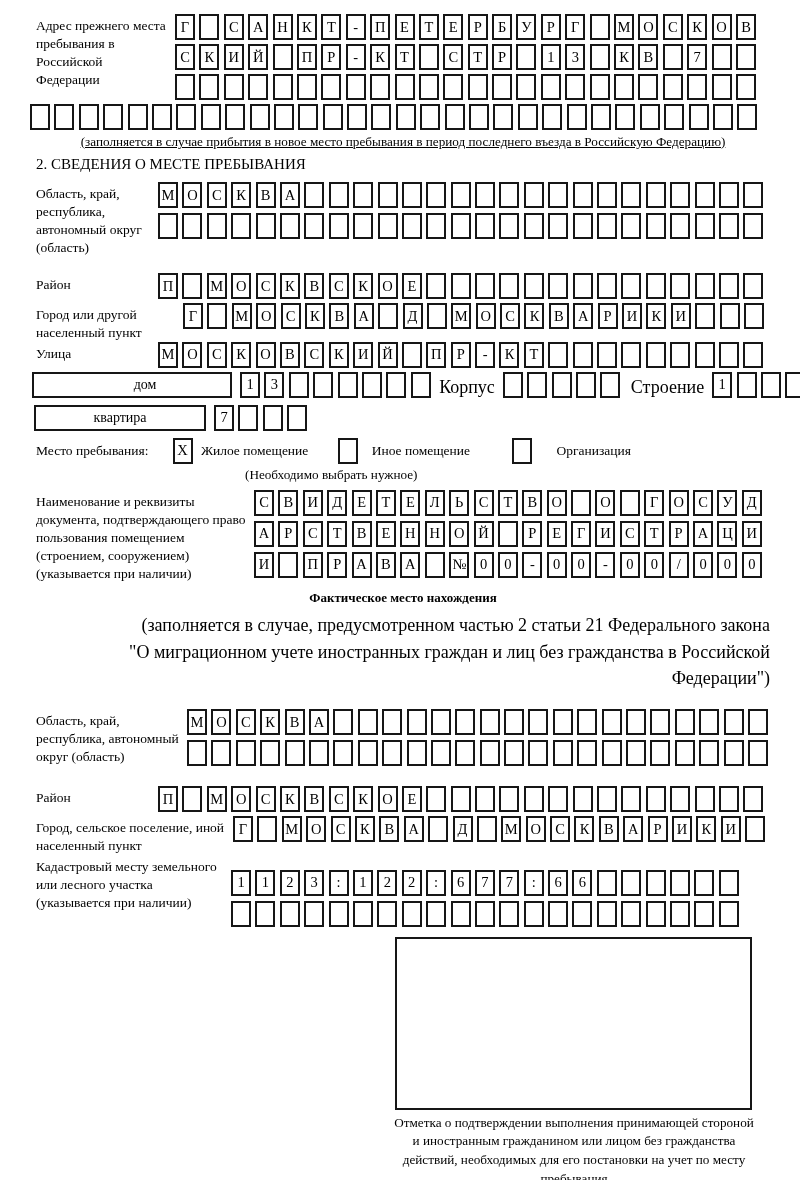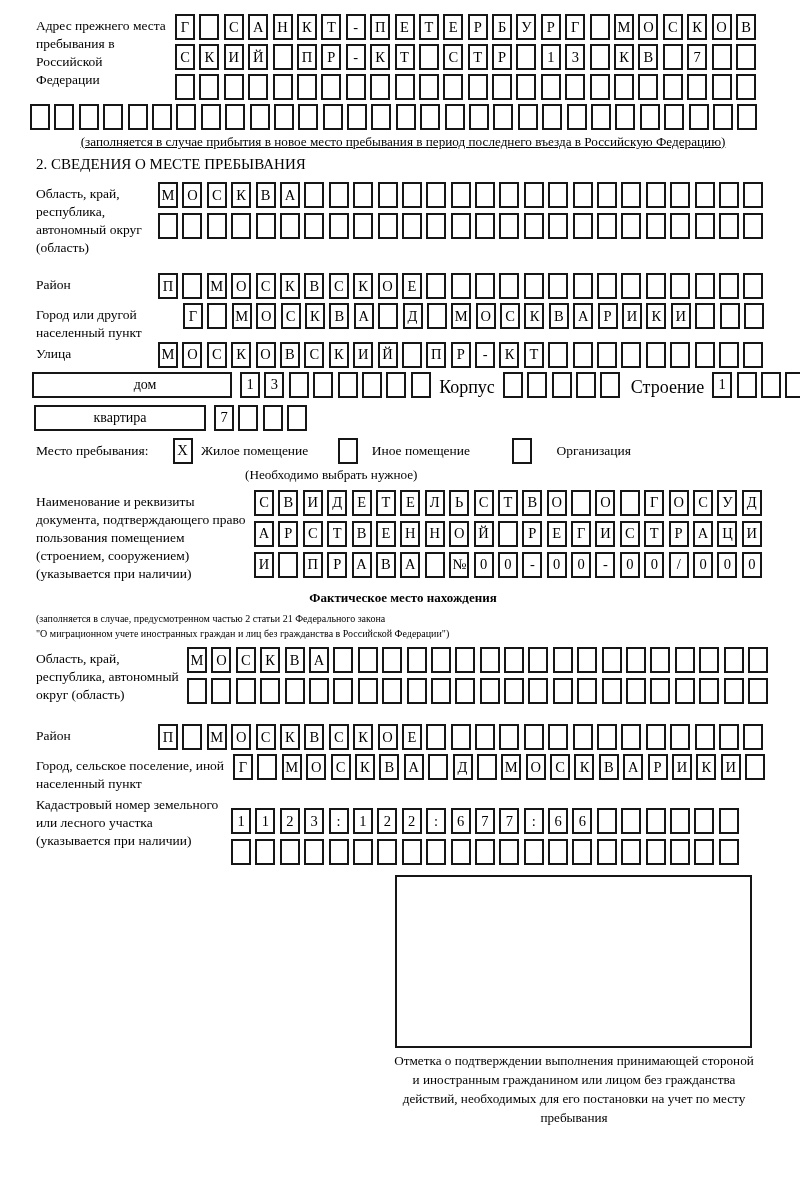--- a/index.html
+++ b/index.html
@@ -40,21 +40,21 @@
   .wb-kv { width:172px; margin-left:-2px; }
   .inline-lbl { font-size:18px; padding-top:5px; }
   .domrow, .kvrow { display:flex; align-items:flex-start; margin-bottom:3px; }
 
   .mestorow { display:flex; align-items:flex-start; font-size:13.5px; margin-top:2px; }
   .mestorow .mlbl { padding-top:5px; }
   .mestorow .optlbl { padding-top:5px; }
   .cb { margin-left:0; }
 
   .facthead { font-weight:bold; font-size:13px; text-align:center; margin:8px 0 6px 0; }
-  .factnote { font-size:10px; text-align:left; line-height:1.45; margin-bottom:6px; }
+  .factnote { font-size:18px; text-align:right; line-height:1.45; margin-bottom:18px; }
 
   .kad-rows { margin-top:15px; }
 
   .bigbox {
     width:357px; height:173px; border:2px solid #161616;
     margin-left:359px; margin-top:6px;
   }
   .stampcap {
     width:364px; margin-left:356px; margin-top:4px;
     font-size:13.2px; text-align:center; line-height:1.42;
@@ -584,21 +584,21 @@
         <span class="cell">А</span>
         <span class="cell">Р</span>
         <span class="cell">И</span>
         <span class="cell">К</span>
         <span class="cell">И</span>
         <span class="cell"></span>
       </div>
   </div>
 
   <div class="frow">
-    <div class="lbl w195">Кадастровый номер земельного или лесного участка (указывается при наличии)</div>
+    <div class="lbl w195">Кадастровый месту земельного или лесного участка (указывается при наличии)</div>
     <div class="rows kad-rows">
       <div class="crow gap">
           <span class="cell">1</span>
           <span class="cell">1</span>
           <span class="cell">2</span>
           <span class="cell">3</span>
           <span class="cell">:</span>
           <span class="cell">1</span>
           <span class="cell">2</span>
           <span class="cell">2</span>

